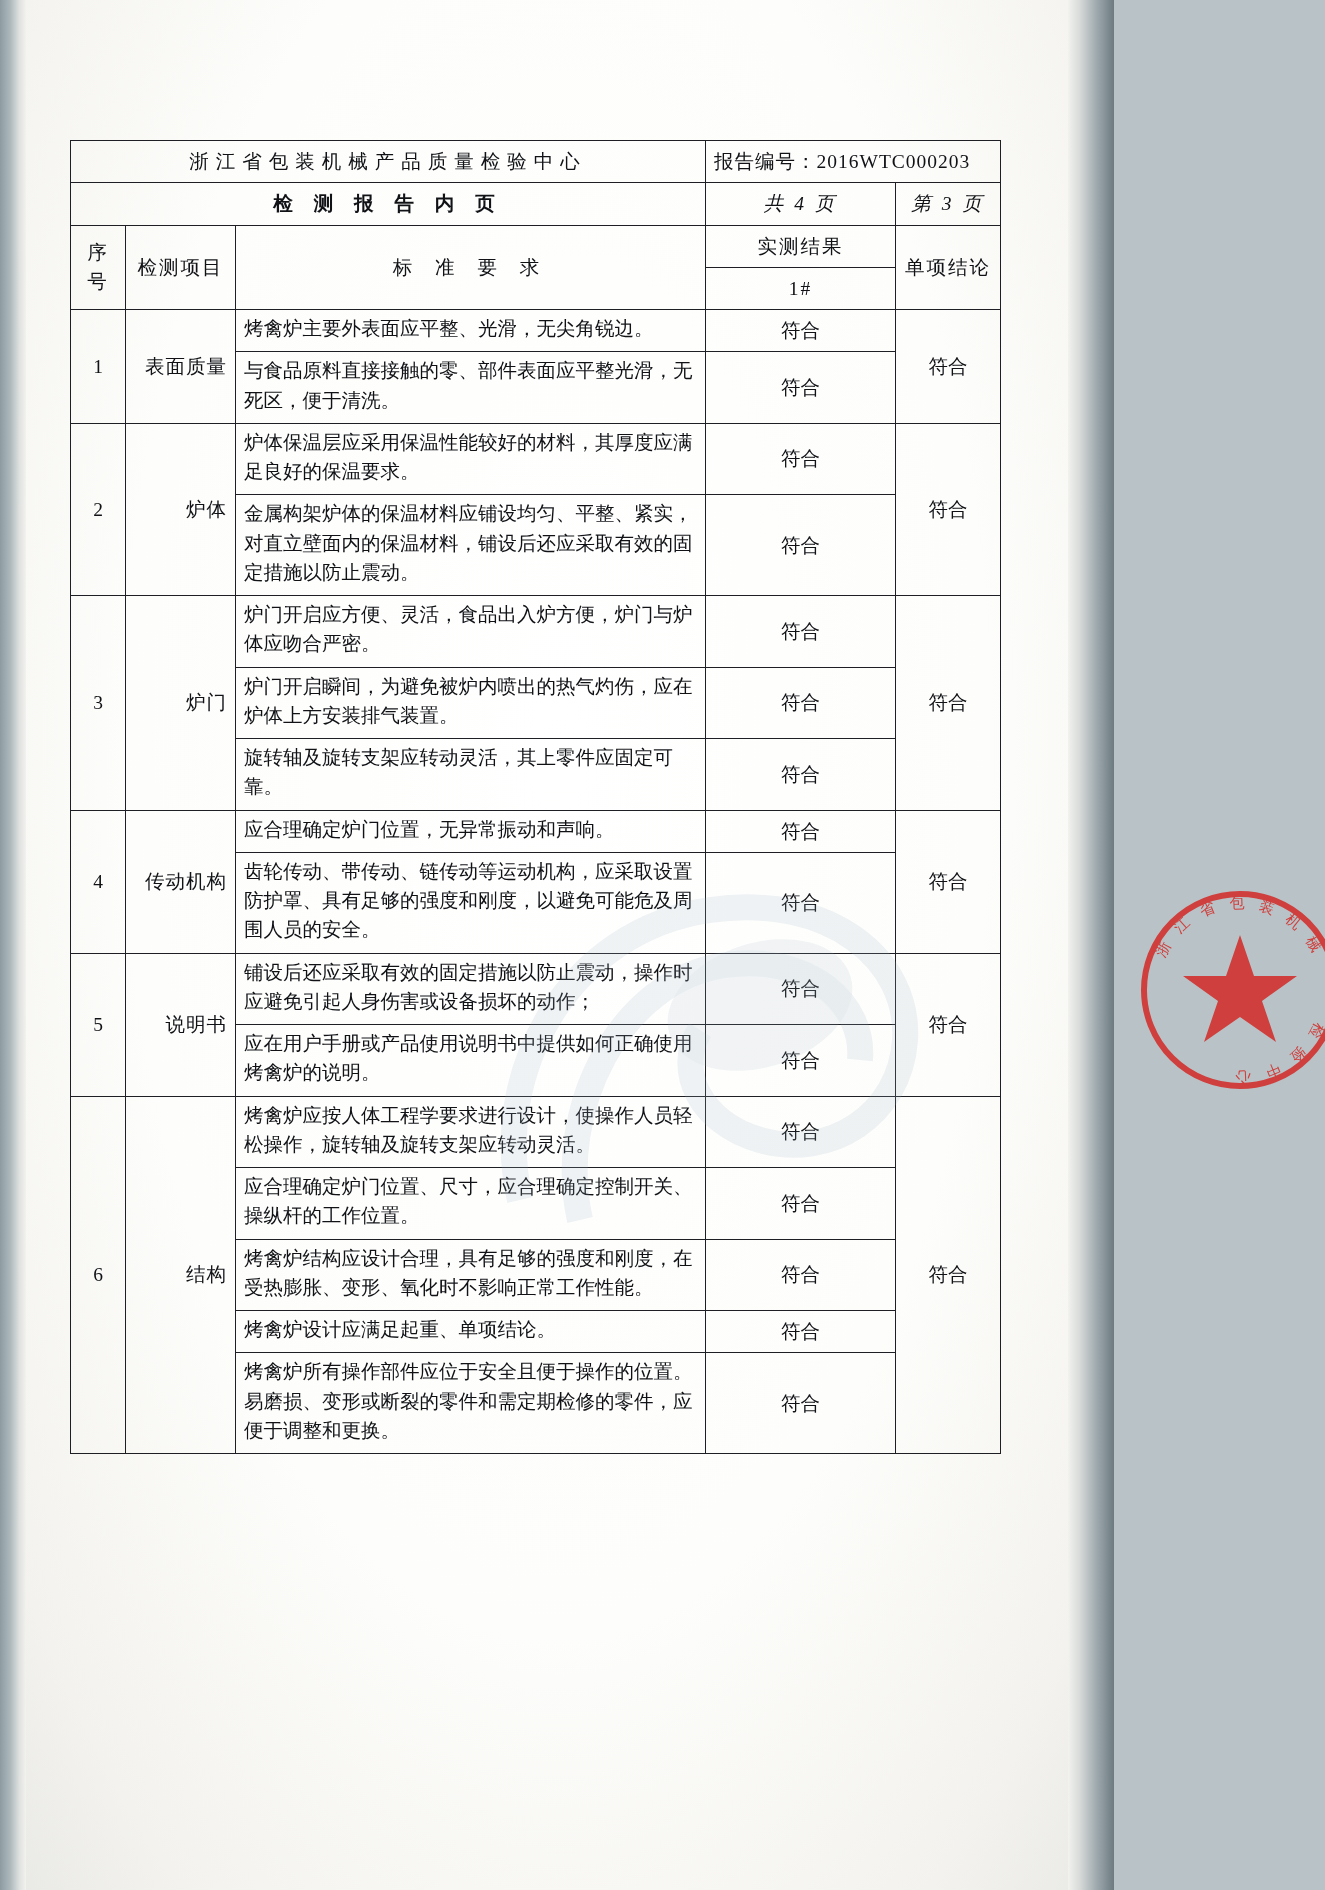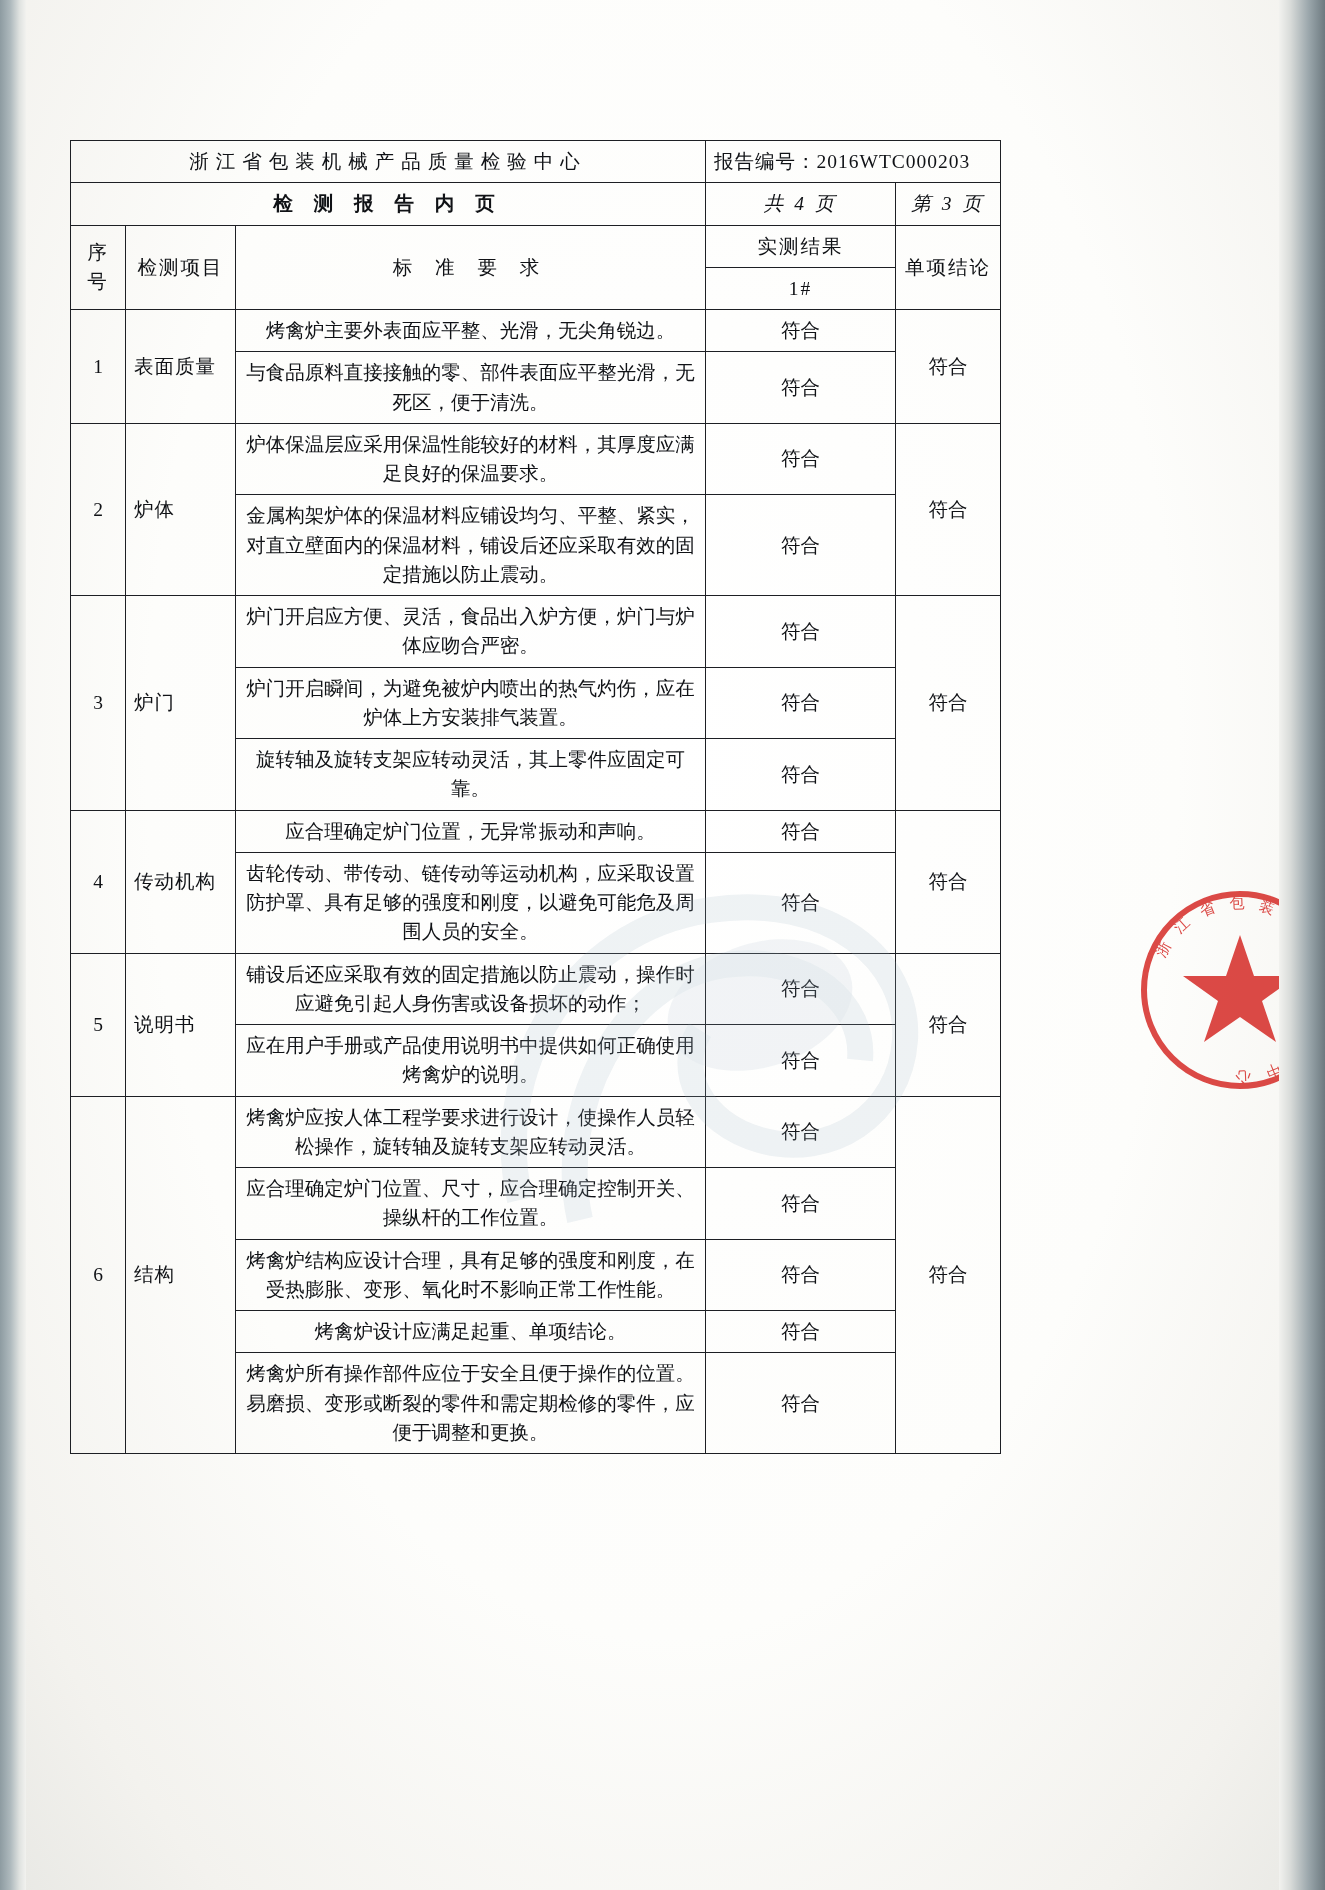--- a/index.html
+++ b/index.html
@@ -11,21 +11,21 @@
     width: 1325px;
     height: 1890px;
     font-family: "Liberation Serif", serif;
     position: relative;
     overflow: hidden;
   }
   
   #page {
     position: absolute;
     left: 0; top: 0;
-    width: 1325px; height: 1890px;
+    width: 1114px; height: 1890px;
     background:
       radial-gradient(ellipse at 50% 40%, #ffffff 0%, #fdfdfb 55%, #f3f2ee 85%, #e8e8e4 100%);
   }
   #page::before {
     
     content: "";
     position: absolute;
     left: 0; top: 0; bottom: 0;
     width: 26px;
     background: linear-gradient(to right, #8d9ba1 0%, #aeb9bd 40%, #dfe2e0 75%, #f2f2ef 100%);
@@ -90,31 +90,32 @@
   .hdr {
     text-align: center;
     font-size: 20px;
     letter-spacing: 2px;
     padding: 10px 4px;
   }
   .hdr-std { letter-spacing: 9px; }
   .hdr-seq { line-height: 1.25; }
 
   .req-cell {
-    text-align: center;
+    text-align: left;
     padding: 10px 12px 10px 14px;
     font-size: 19.5px;
     line-height: 1.62;
+    font-family: Liberation Mono, monospace;
   }
   .result-cell {
     text-align: center;
     font-size: 19.5px;
   }
   .item-cell {
-    text-align: left;
+    text-align: right;
     font-size: 19.5px;
     letter-spacing: 1px;
   }
   .no-cell {
     text-align: center;
     font-size: 19.5px;
   }
   .concl-cell {
     text-align: center;
     font-size: 19.5px;

